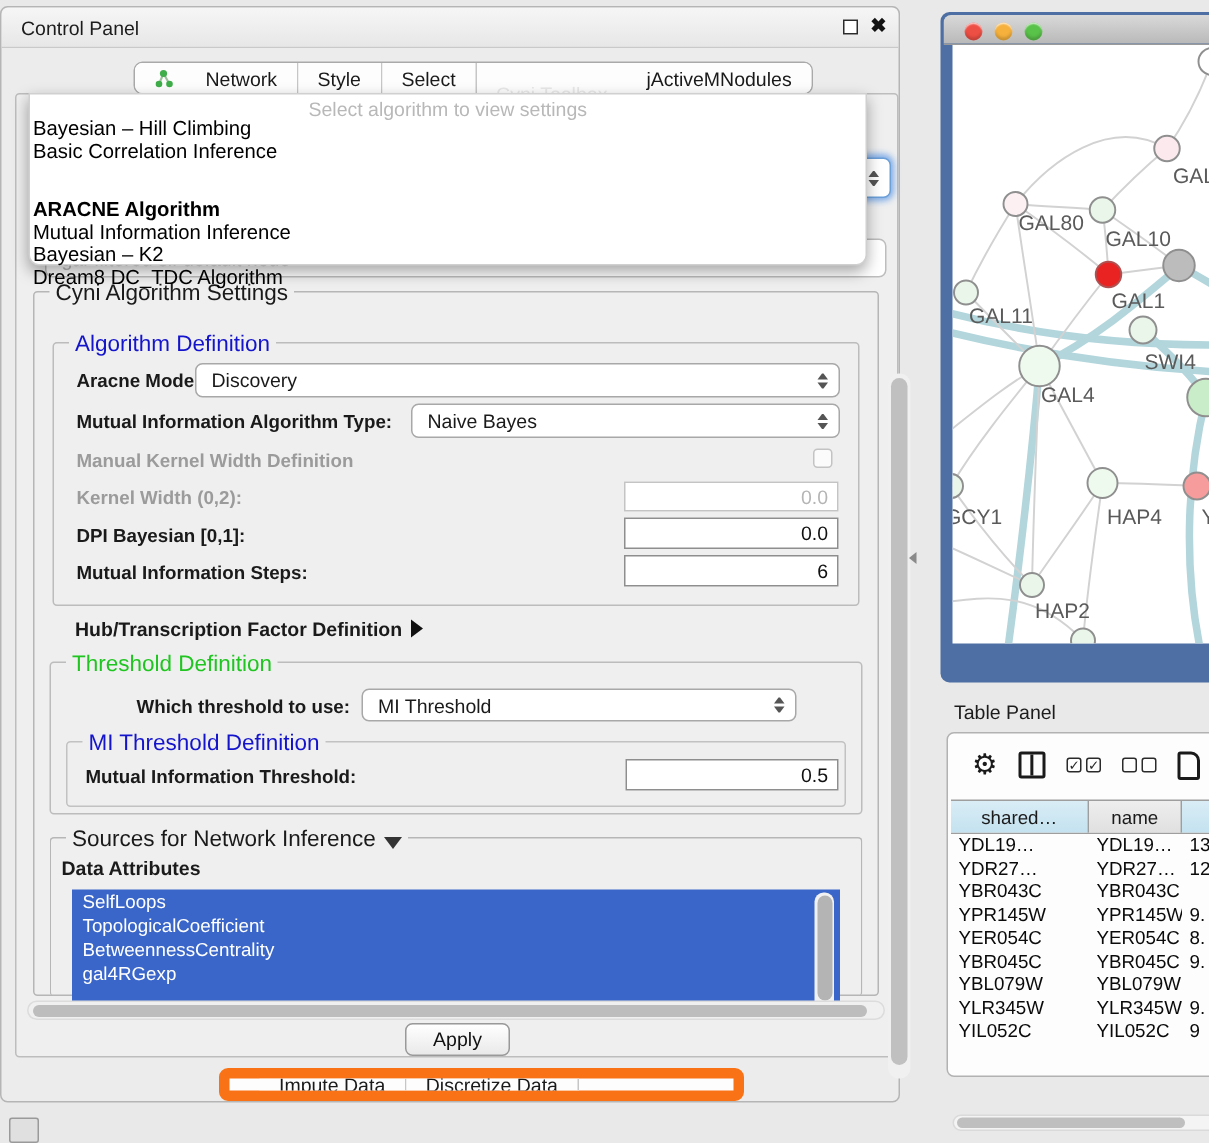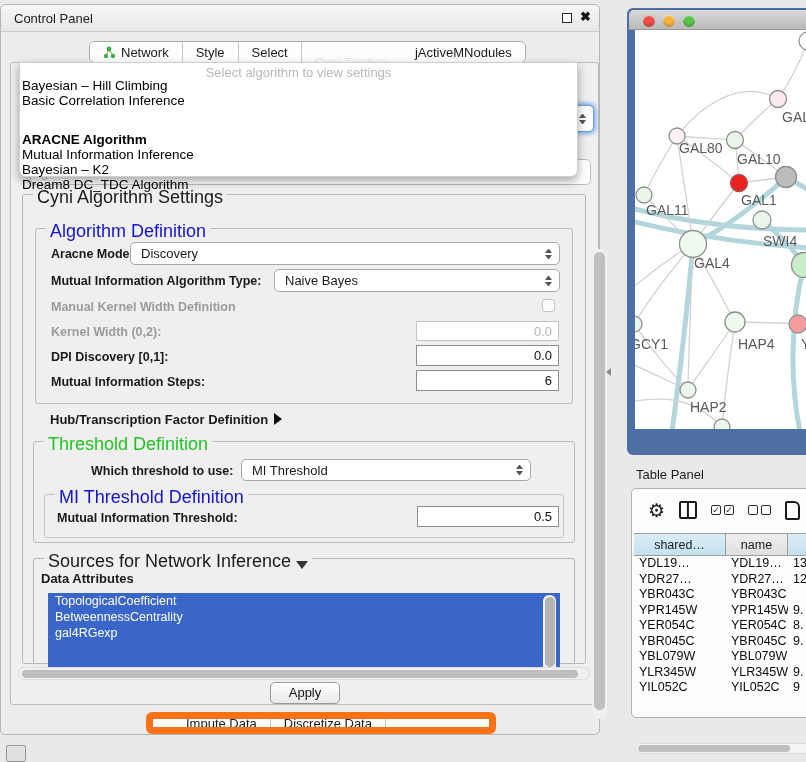--- a/index.html
+++ b/index.html
@@ -14,21 +14,21 @@
     background:linear-gradient(#f6f6f6,#e7e7e7); border-bottom:1px solid #c9c9c9;
     border-radius:5px 5px 0 0; }
   .cp-title { position:absolute; left:13px; top:6px; font-size:13px; color:#1c1c1c; }
   .float-icon { position:absolute; right:27px; top:8px; width:10px; height:10px;
     border:1.6px solid #2b2b2b; background:#fff; }
   .close-icon { position:absolute; right:8px; top:4px; font-size:13px; font-weight:bold; color:#111; }
 
   
   .tabstrip { position:absolute; left:88px; top:36px; height:22px; display:flex;
     background:#fdfdfd; border:1px solid #a9a9a9; border-radius:6px; overflow:hidden; }
-  .tab { padding:0 13px; font-size:13px; color:#1a1a1a; display:flex; align-items:center; gap:5px;
+  .tab { padding:0 13px; font-size:13px; color:#1a1a1a; display:flex; align-items:center; gap:21px;
     border-right:1px solid #c6c6c6; background:#fdfdfd; white-space:nowrap; }
   .tab:last-child { border-right:none; }
   .tab.selected { background:linear-gradient(#9a9a9a,#8b8b8b); color:#e8e8e8; border-right:none;margin-top:20px; }
 
   
   .cp-content { position:absolute; left:9px; top:57px; width:589px; height:643px;
     background:#efefef; border:1px solid #bdbdbd; border-radius:3px; }
 
   
   .combo { position:absolute; background:#fff; border:1px solid #a8a8a8; border-radius:5px;
@@ -37,21 +37,21 @@
   .combo .spin:before { content:""; display:block; border-left:3.5px solid transparent;
     border-right:3.5px solid transparent; border-bottom:4.5px solid #555; margin-bottom:2px; }
   .combo .spin:after { content:""; display:block; border-left:3.5px solid transparent;
     border-right:3.5px solid transparent; border-top:4.5px solid #555; }
   .combo.focus-ring { box-shadow:0 0 4px 2px rgba(90,150,230,.75); border-color:#6b9fd8; }
   .combo.disabled { color:#b9b9b9; border-color:#bdbdbd; }
 
   
   .groupbox { position:absolute; border:1px solid #b6b6b6; border-radius:3px; }
   .groupbox .legend { position:absolute; top:-8px; left:10px; background:#efefef;
-    padding:0 4px; font-size:18px; color:#1a1a1a; white-space:nowrap; }
+    padding:0 4px; font-size:15px; color:#1a1a1a; white-space:nowrap; }
   .legend.blue { color:#1414cc; }
   .legend.green { color:#21c521; }
 
   .flabel { position:absolute; font-size:12.5px; font-weight:bold; color:#1a1a1a; white-space:nowrap; }
   .flabel.dim { color:#9b9b9b; }
   .tfield { position:absolute; background:#fff; border:1px solid #8e8e8e; font-size:13px;
     color:#111; text-align:right; padding:2px 6px 0 0; }
   .tfield.dim { color:#b5b5b5; border-color:#c4c4c4; }
   .checkbox { position:absolute; width:13px; height:13px; border:1px solid #c3c3c3;
     border-radius:3px; background:#fbfbfb; }
@@ -197,21 +197,21 @@
             <span>Naive Bayes</span>
             <span class="spin"></span>
           </div>
 
           <div class="flabel dim" style="left:15px; top:71px;">Manual Kernel Width Definition</div>
           <div class="checkbox" style="left:506px; top:70px;"></div>
 
           <div class="flabel dim" style="left:15px; top:96px;">Kernel Width (0,2):</div>
           <div class="tfield dim" style="left:380px; top:92px; width:143px; height:20px;">0.0</div>
 
-          <div class="flabel" style="left:15px; top:121px;">DPI Discovery [0,1]:</div>
+          <div class="flabel" style="left:15px; top:121px;">DPI Bayesian [0,1]:</div>
           <div class="tfield" style="left:380px; top:116px; width:143px; height:21px;">0.0</div>
 
           <div class="flabel" style="left:15px; top:146px;">Mutual Information Steps:</div>
           <div class="tfield" style="left:380px; top:141px; width:143px; height:21px;">6</div>
         </div>
 
         <div class="flabel" style="left:27px; top:217px; font-size:13px;">
           <span>Hub/Transcription Factor Definition</span><span class="arrow-right"></span>
         </div>
 
@@ -230,20 +230,21 @@
             <div class="tfield" style="left:372px; top:11px; width:142px; height:21px;">0.5</div>
           </div>
         </div>
 
         <div class="groupbox" style="left:10px; top:363px; width:542px; height:106px; border-bottom:none;">
           <span class="legend">
             <span>Sources for Network Inference</span><span class="arrow-down"></span>
           </span>
           <div class="flabel" style="left:7px; top:12px; font-size:13px;">Data Attributes</div>
           <div class="attr-list" id="attr-list">
+              <div class="attr-item">SelfLoops</div>
               <div class="attr-item">TopologicalCoefficient</div>
               <div class="attr-item">BetweennessCentrality</div>
               <div class="attr-item">gal4RGexp</div>
             </div>
           <div class="attr-scroll">
               <div class="thumb"></div>
             </div>
         </div>
       </div>
 

